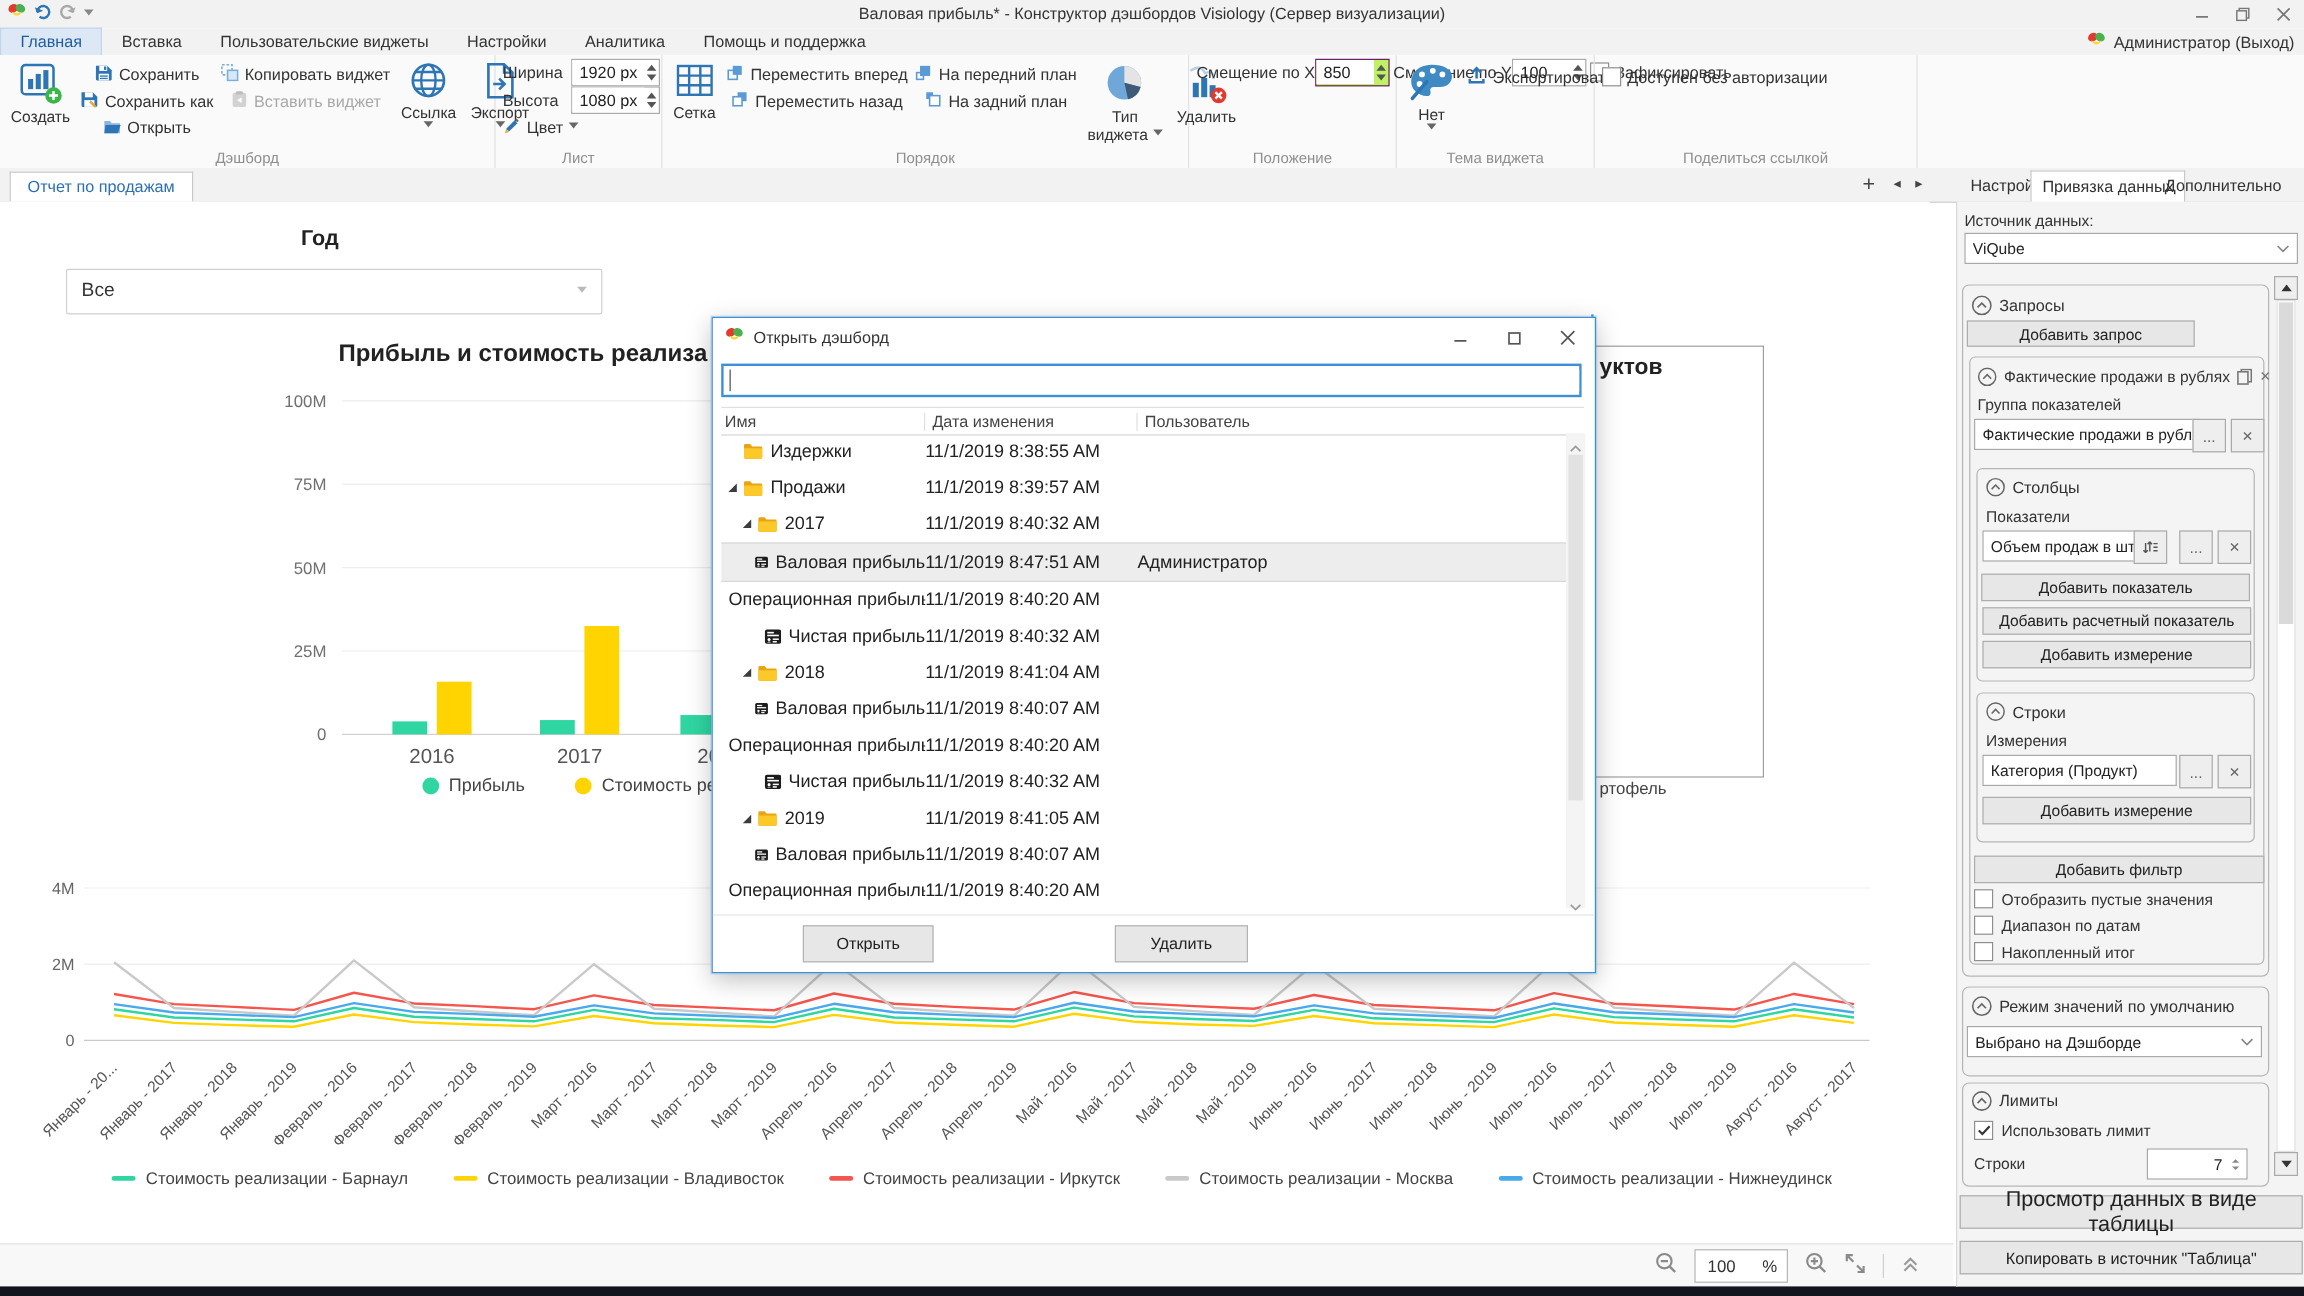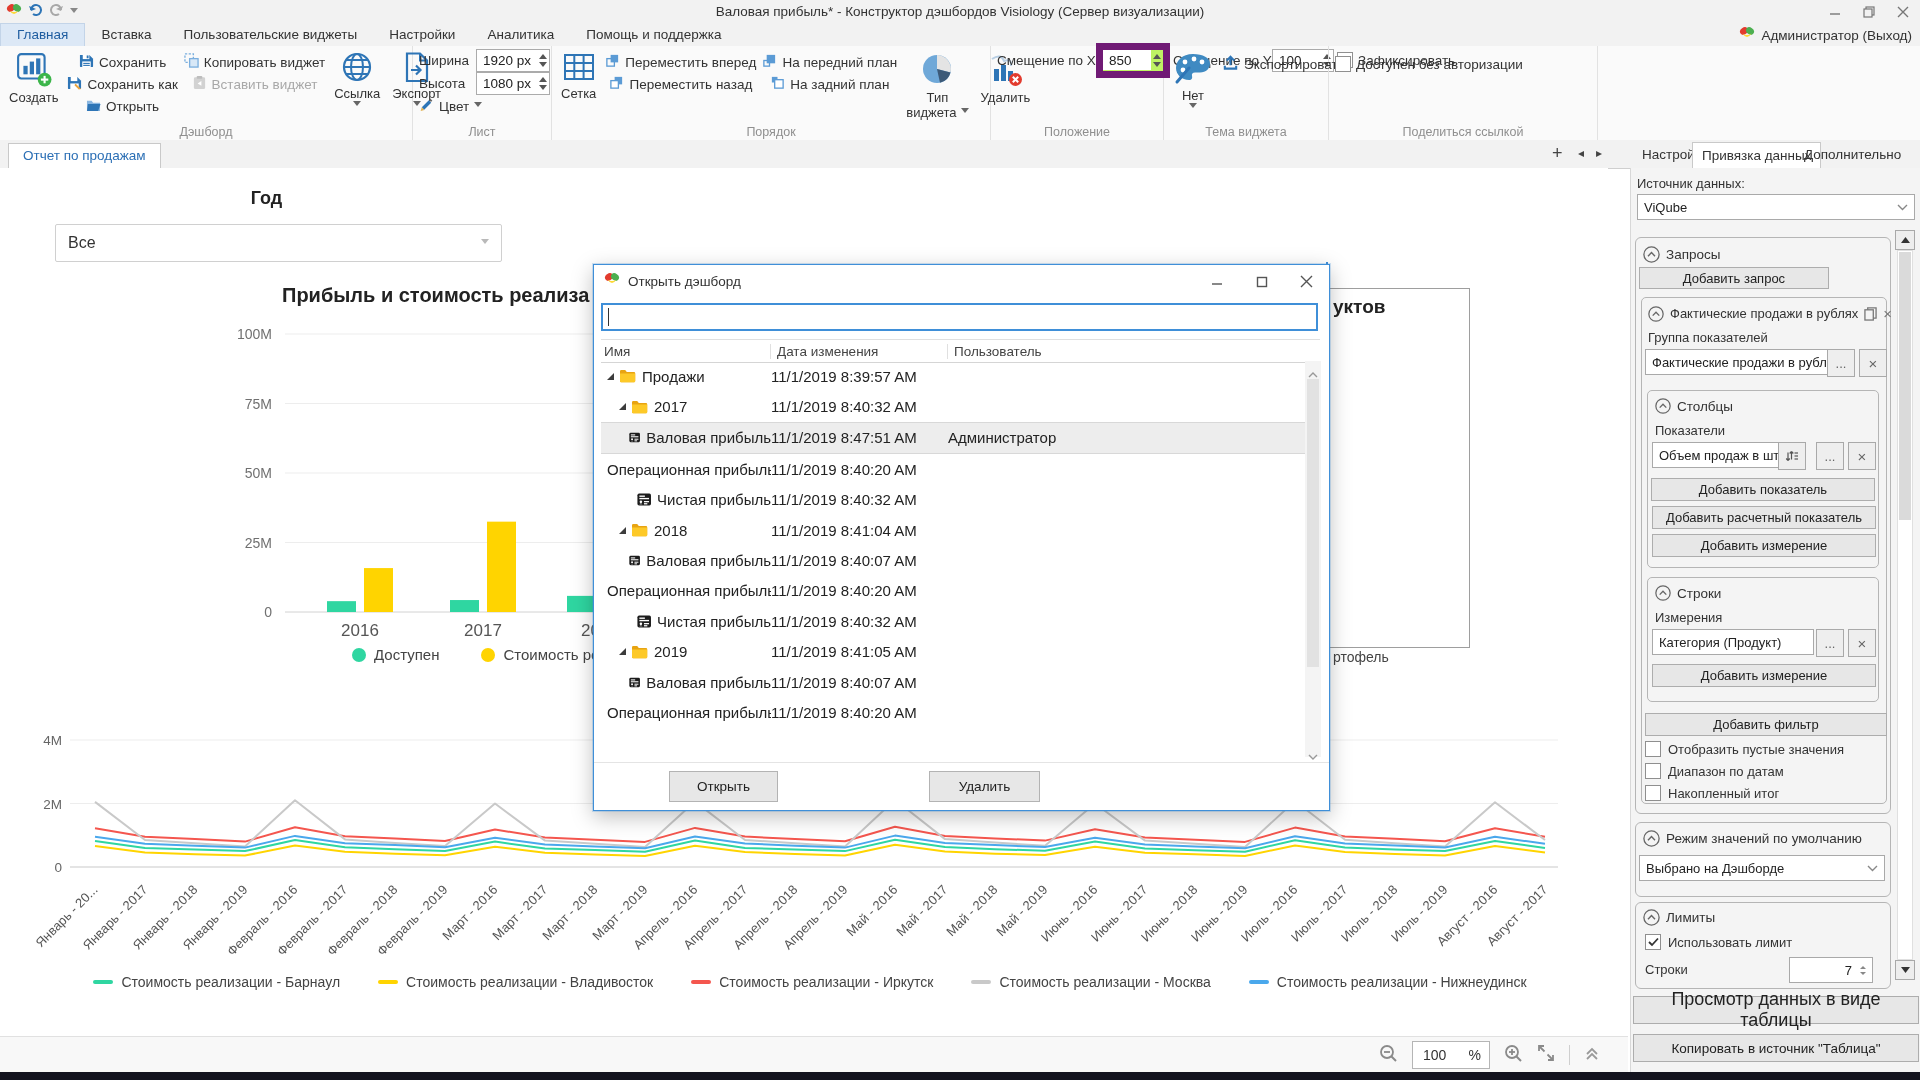--- a/index.html
+++ b/index.html
@@ -315,21 +315,21 @@
           <span>Удалить</span>
         </div>
       </div>
       <div class="rg-label">Порядок</div>
     </div>
 
     <div class="rgroup" style="width:172px;">
       <div class="rg-content" style="flex-direction:row;align-items:flex-start;gap:3px;">
         <div class="small-row">
             <span style="width:94px;">Смещение по X</span>
-            <span class="flex" style="border:7px solid #701a75;background:#bef264;padding:0 2px 0 0;">
+            <span class="flex" style="border:1px solid #701a75;background:#bef264;padding:0 2px 0 0;">
               <input class="rinput" style="border: none; width: 40px;" value="850">
               <span class="spin">
                 <i class="up"></i>
                 <i class="dn"></i>
               </span>
             </span>
           </div>
         <div class="small-row">
             <span style="width:94px;">Смещение по Y</span>
             <span class="flex" style="border:1px solid #ababab;background:#fff;padding:0 2px 0 0;">
@@ -421,21 +421,21 @@
         <rect x="364" y="300.076" width="29" height="43.924" fill="#ffd400"></rect>
         <text x="483" y="368" text-anchor="middle" font-size="17" fill="#555">2017</text>
         <rect x="450" y="332.046" width="29" height="11.953999999999999" fill="#2fd6a1"></rect>
         <rect x="487" y="253.65" width="29" height="90.35" fill="#ffd400"></rect>
         <text x="600" y="368" text-anchor="middle" font-size="17" fill="#555">2018</text>
         <rect x="567" y="327.876" width="29" height="16.124" fill="#2fd6a1"></rect>
       </svg>
     <div class="abs flex" id="bar-legend" style="left:352px;top:478px;gap:42px;">
         <span class="legend-item" style="font-size: 15px;">
           <span class="ldot" style="background:#2fd6a1"></span>
-          <span>Доступен</span>
+          <span>Прибыль</span>
         </span>
         <span class="legend-item" style="font-size: 15px;">
           <span class="ldot" style="background:#ffd400"></span>
           <span>Стоимость реал</span>
         </span>
       </div>
 
     <div class="abs" style="left:1326px;top:94px;width:2px;height:26px;background:#3f8fd8;"></div>
     <div class="abs" style="left:1329px;top:120px;width:139px;height:358px;border:1px solid #9e9e9e;"></div>
     <div class="abs" style="left:1333px;top:128px;font-size:19px;font-weight:bold;color:#222;">уктов</div>
@@ -716,20 +716,32 @@
       <input style="border: none; outline: none; flex: 1 1 0%; font-size: 14px; font-family: inherit;" value="">
     </div>
     <div class="abs flex" style="left:7px;top:74px;width:719px;height:22px;border-top:1px solid #e0e0e0;border-bottom:1px solid #d5d5d5;font-size:13.5px;color:#444;">
       <span style="width:170px;padding-left:3px;border-right:1px solid #e0e0e0;box-sizing:border-box;">Имя</span>
       <span style="width:177px;padding-left:6px;border-right:1px solid #e0e0e0;box-sizing:border-box;">Дата изменения</span>
       <span style="flex:1;padding-left:6px;">Пользователь</span>
     </div>
     <div class="abs" id="dlg-list" style="left:7px;top:96px;width:704px;height:396px;overflow:hidden;">
         <div class="dlg-row">
           <span class="dlg-cell-name">
+            <span style="display:inline-block;width:18px;"></span>
+            <svg width="17" height="14" viewBox="0 0 17 14">
+              <path d="M1 2.2 Q1 1 2.2 1 L6.2 1 L7.8 3 L15 3 Q16.2 3 16.2 4.2 L16.2 12 Q16.2 13.2 15 13.2 L2.2 13.2 Q1 13.2 1 12 Z" fill="#e8a412"></path>
+              <path d="M1 4.6 L16.2 4.6 L16.2 12 Q16.2 13.2 15 13.2 L2.2 13.2 Q1 13.2 1 12 Z" fill="#fdc928"></path>
+            </svg>
+            <span style="margin-left:6px;">Издержки</span>
+          </span>
+          <span class="dlg-cell-date">11/1/2019 8:38:55 AM</span>
+          <span class="dlg-cell-user"></span>
+        </div>
+        <div class="dlg-row">
+          <span class="dlg-cell-name">
             <span style="display:inline-block;width:5px;"></span>
             <svg width="9" height="9" viewBox="0 0 9 9">
               <polygon points="8,1 8,8 1,8" fill="#3c3c3c"></polygon>
             </svg>
             <span style="display:inline-block;width:4px;"></span>
             <svg width="17" height="14" viewBox="0 0 17 14">
               <path d="M1 2.2 Q1 1 2.2 1 L6.2 1 L7.8 3 L15 3 Q16.2 3 16.2 4.2 L16.2 12 Q16.2 13.2 15 13.2 L2.2 13.2 Q1 13.2 1 12 Z" fill="#e8a412"></path>
               <path d="M1 4.6 L16.2 4.6 L16.2 12 Q16.2 13.2 15 13.2 L2.2 13.2 Q1 13.2 1 12 Z" fill="#fdc928"></path>
             </svg>
             <span style="margin-left:6px;">Продажи</span>

